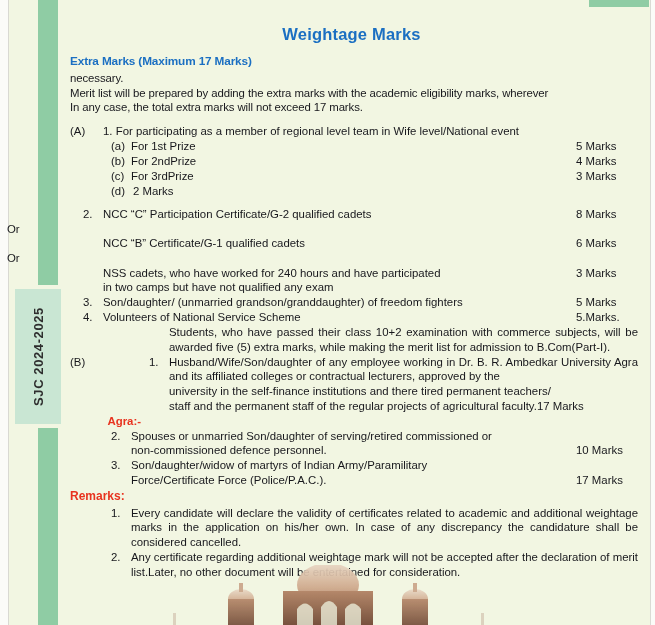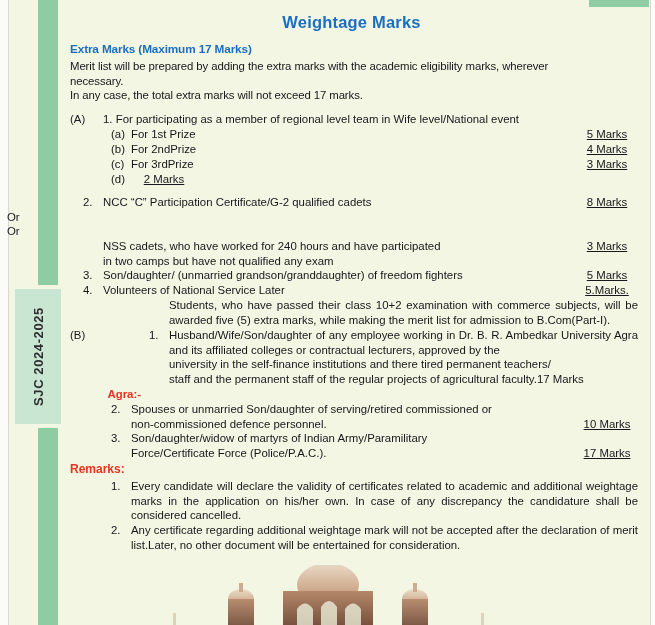--- a/index.html
+++ b/index.html
@@ -71,21 +71,21 @@
     width: 60px; height: 7px;
     background: #8fcca4;
   }
 
   
   .content {
     position: absolute;
     left: 60px; top: 0;
     width: 590px;
     height: 625px;
-    padding: 6px 12px 0 5px;
+    padding: 18px 12px 0 5px;
     font-size: 11.4px;
     color: #17171c;
     line-height: 1.30;
   }
 
   .doc-title {
     text-align: center;
     color: #1b6fc2;
     font-size: 16.5px;
     font-weight: 700;
@@ -119,24 +119,23 @@
   .mk-num2{ width: 66px; flex: 0 0 66px; padding-left: 46px; }
   .mk-alpha{ width: 66px; flex: 0 0 66px; padding-left: 46px; }
   .mk-note { width: 80px; flex: 0 0 80px; text-align: right;
              color: #e8331f; font-weight: 700; padding-right: 4px; }
   .mk-blank-wide{ width: 104px; flex: 0 0 104px; }
 
   .body-txt { flex: 1 1 auto; }
   .marks {
     flex: 0 0 64px;
     width: 64px;
-    text-align: center;
+    text-align: left;
     padding-left: 2px;
     white-space: nowrap;
-    text-decoration: underline;
   }
 
   .or-line {
     margin-left: -58px;
     font-size: 11.4px;
     line-height: 1.25;
   }
 
   .remarks-head {
     color: #e8331f;
@@ -173,22 +172,22 @@
 
   <div class="spine-label-box">
     <div class="spine-label">SJC 2024-2025</div>
   </div>
 
   <div class="content">
 
     <div class="doc-title">Weightage Marks</div>
 
     <div class="sub-head">Extra Marks (Maximum 17 Marks)</div>
+    <div class="para tight">necessary.</div>
     <div class="para tight">Merit list will be prepared by adding the extra marks with the academic eligibility marks, wherever</div>
-    <div class="para tight">necessary.</div>
     <div class="para tight">In any case, the total extra marks will not exceed 17 marks.</div>
 
     <div class="gap-sm"></div>
 
     <div class="row">
       <div class="mk-A">(A)</div>
       <div class="body-txt">
         <span>1.</span>
         <span>For participating as a member of regional level team in Wife level/National event</span>
       </div>
@@ -215,41 +214,46 @@
     </div>
 
     <div class="gap-sm"></div>
 
     <div class="row">
       <div class="mk-num">2.</div>
       <div class="body-txt">NCC “C” Participation Certificate/G-2 qualified cadets</div>
       <div class="marks">8 Marks</div>
     </div>
     <div class="or-line">Or</div>
+    <div class="row">
+      <div class="mk-num"></div>
+      <div class="body-txt">NCC “B” Certificate/G-1 qualified cadets</div>
+      <div class="marks">6 Marks</div>
+    </div>
     <div class="or-line">Or</div>
     <div class="row">
       <div class="mk-num"></div>
       <div class="body-txt">NSS cadets, who have worked for 240 hours and have participated</div>
       <div class="marks">3 Marks</div>
     </div>
     <div class="row">
       <div class="mk-num"></div>
       <div class="body-txt">in two camps but have not qualified any exam</div>
       <div class="marks"></div>
     </div>
 
     <div class="row">
       <div class="mk-num">3.</div>
       <div class="body-txt">Son/daughter/ (unmarried grandson/granddaughter) of freedom fighters</div>
       <div class="marks">5 Marks</div>
     </div>
 
     <div class="row">
       <div class="mk-num">4.</div>
-      <div class="body-txt">Volunteers of National Service Later</div>
+      <div class="body-txt">Volunteers of National Service Scheme</div>
       <div class="marks">5.Marks.</div>
     </div>
     <div class="row">
       <div class="mk-blank-wide"></div>
       <div class="note-body">Students, who have passed their class 10+2 examination with commerce subjects, will be awarded five (5) extra marks, while making the merit list for admission to B.Com(Part-I).</div>
     </div>
 
     <div class="row">
       <div class="mk-A">(B)</div>
       <div class="mk-num2">1.</div>

